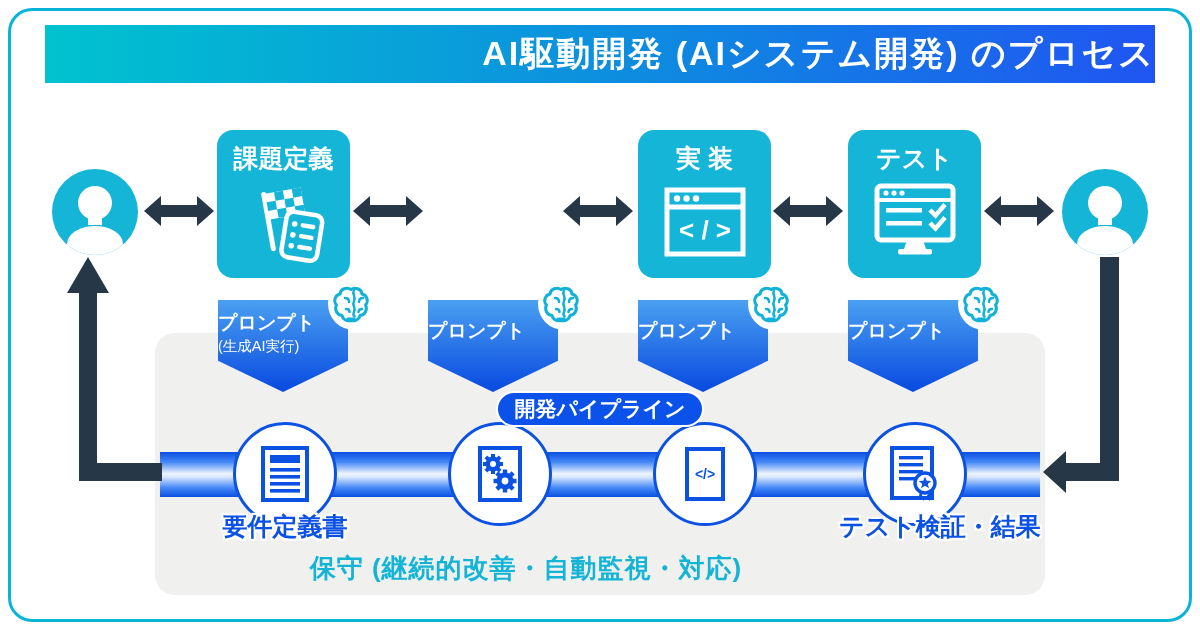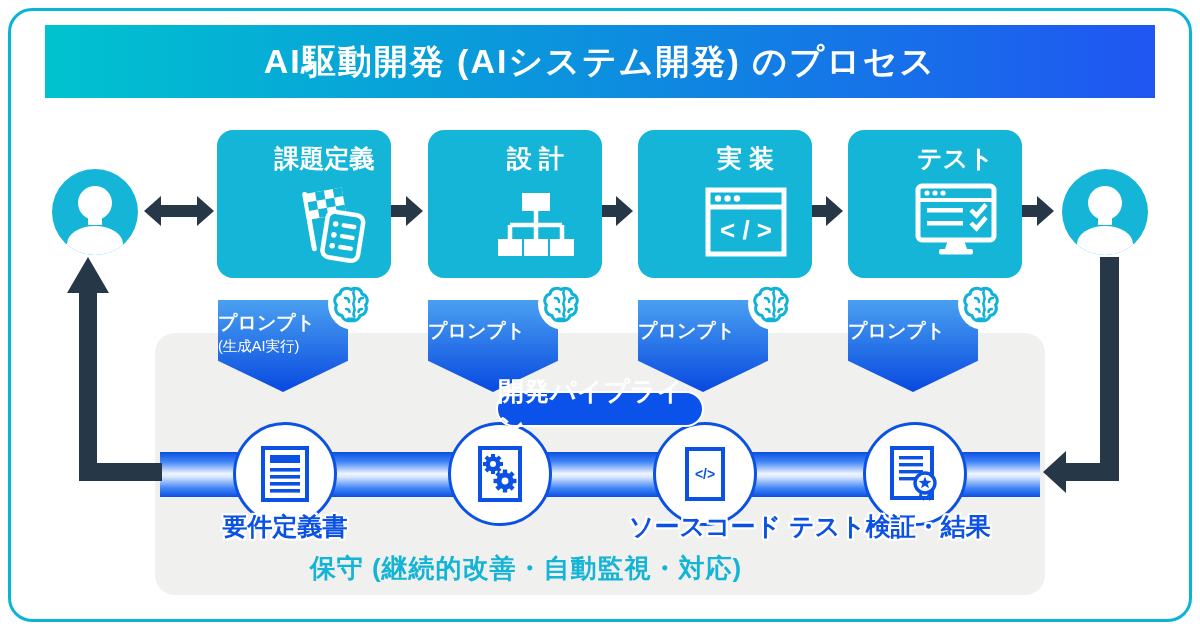--- a/index.html
+++ b/index.html
@@ -5,32 +5,32 @@
   html,body{margin:0;padding:0;background:#ffffff;}
   .canvas{
     position:relative;width:1200px;height:630px;background:#ffffff;overflow:hidden;
     font-family:"Liberation Sans","DejaVu Sans",sans-serif;
   }
   .frame{
     position:absolute;left:8px;top:8px;width:1178px;height:608px;
     border:3px solid #0ab4d8;border-radius:24px;pointer-events:none;
   }
   .title-bar{
-    position:absolute;left:45px;top:25px;width:1110px;height:73px;
+    position:absolute;left:45px;top:25px;width:1110px;height:58px;
     background:linear-gradient(90deg,#00c3cf 0%,#0e8ae0 55%,#2055f2 100%);
-    display:flex;align-items:center;justify-content:center;
+    display:flex;align-items:center;justify-content:flex-end;
   }
   .title-bar .t{color:#fff;font-size:34px;font-weight:bold;letter-spacing:2px;}
   .gray-panel{
     position:absolute;left:155px;top:333px;width:890px;height:262px;
     background:#f0f0ef;border-radius:20px;
   }
   .process-box{
     position:absolute;top:130px;width:133px;height:148px;background:#15b5d8;
-    border-radius:16px;display:flex;flex-direction:column;align-items:center;padding-left:41px;
+    border-radius:16px;display:flex;flex-direction:column;align-items:center;
   }
   .process-box .lbl{color:#fff;font-size:25px;font-weight:bold;margin-top:12px;white-space:pre;}
   .process-box .ic{margin-top:6px;}
   .box1{left:217px}.box2{left:428px}.box3{left:638px}.box4{left:848px}
   .harrow{position:absolute;top:193px;width:72px;height:36px;}
   .ha1{left:143px}.ha2{left:352px}.ha3{left:562px}.ha4{left:772px}.ha5{left:983px}
   .person{position:absolute;top:169px;width:86px;height:86px;}
   .person-left{left:52px}.person-right{left:1062px}
   .prompt-arrow{
     position:absolute;top:300px;width:130px;height:92px;
@@ -41,38 +41,38 @@
   .prompt-arrow .pl{font-size:19px;font-weight:bold;margin-top:18px;}
   .prompt-arrow.two .pl{margin-top:10px;}
   .prompt-arrow .ps{font-size:14.5px;font-weight:normal;margin-top:1px;}
   .pa1{left:218px}.pa2{left:428px}.pa3{left:638px}.pa4{left:848px}
   .brain{position:absolute;top:276px;width:56px;height:56px;}
   .br1{left:326px}.br2{left:536px}.br3{left:746px}.br4{left:956px}
   .pipeline-label{
     position:absolute;left:496px;top:391px;width:208px;height:36px;
     background:#0b52ea;border:2px solid #fff;border-radius:20px;box-sizing:border-box;
     display:flex;align-items:center;justify-content:center;
-    color:#fff;font-size:26px;font-weight:bold;z-index:4;
+    color:#fff;font-size:21px;font-weight:bold;z-index:4;
   }
   .pipeline-bar{
     position:absolute;left:160px;top:452px;width:880px;height:45px;z-index:1;
     background:linear-gradient(180deg,#0b4fe0 0%,#4286f7 22%,#eef4fe 48%,#dce9fd 55%,#4286f7 80%,#0b4fe0 100%);
   }
   .pnode{
     position:absolute;top:422px;width:104px;height:104px;border-radius:50%;
     background:#fff;border:3px solid #0b52e4;box-sizing:border-box;z-index:2;
     display:flex;align-items:center;justify-content:center;
   }
   .pn1{left:233px}.pn2{left:448px}.pn3{left:653px}.pn4{left:863px}
   .node-label{
     position:absolute;top:510px;z-index:3;text-align:center;
     color:#0b52e4;font-size:25px;font-weight:bold;
     text-shadow:-2px -2px 0 #fff,2px -2px 0 #fff,-2px 2px 0 #fff,2px 2px 0 #fff,0 -2px 0 #fff,0 2px 0 #fff,-2px 0 0 #fff,2px 0 0 #fff;
   }
-  .nl1{left:175px;width:220px}.nl2{left:390px;width:220px}.nl3{left:595px;width:220px}.nl4{left:770px;width:240px}
+  .nl1{left:175px;width:220px}.nl2{left:390px;width:220px}.nl3{left:595px;width:220px}.nl4{left:820px;width:240px}
   .maintenance{
     position:absolute;left:155px;top:551px;width:742px;text-align:center;
     color:#14b4d6;font-size:26px;font-weight:bold;letter-spacing:1px;z-index:3;
   }
   .return-arrow{position:absolute;z-index:5;}
   .ra-left{left:60px;top:250px;width:105px;height:235px;}
   .ra-right{left:1035px;top:250px;width:90px;height:245px;}
   .defs-holder{position:absolute;width:0;height:0;overflow:hidden;}
 </style>
 </head>
@@ -156,30 +156,20 @@
         <circle cx="51" cy="44" r="2.8" fill="#fff"></circle>
           <rect x="57" y="41.8" width="15" height="4.4" rx="2.2" fill="#fff"></rect>
         <circle cx="51" cy="55" r="2.8" fill="#fff"></circle>
           <rect x="57" y="52.8" width="15" height="4.4" rx="2.2" fill="#fff"></rect>
         <circle cx="51" cy="66" r="2.8" fill="#fff"></circle>
           <rect x="57" y="63.8" width="15" height="4.4" rx="2.2" fill="#fff"></rect>
       </g>
     </svg>
   </div>
 
-  <div class="process-box box2">
-    <span class="lbl">設 計</span>
-    <svg class="ic" width="84" height="76" viewBox="0 0 84 76" style="margin-top:14px">
-      <rect x="28" y="4" width="28" height="18" fill="#fff"></rect>
-      <path d="M42 22 V36 M16 36 H68 M16 36 V50 M42 36 V50 M68 36 V50" stroke="#fff" stroke-width="4.5" fill="none"></path>
-      <rect x="4" y="50" width="24" height="17" fill="#fff"></rect>
-      <rect x="30" y="50" width="24" height="17" fill="#fff"></rect>
-      <rect x="56" y="50" width="24" height="17" fill="#fff"></rect>
-    </svg>
-  </div>
 
   <div class="process-box box4">
     <span class="lbl">テスト</span>
     <svg class="ic" width="88" height="78" viewBox="0 0 88 78" style="margin-top:8px">
       <rect x="6" y="3" width="76" height="54" rx="4" fill="none" stroke="#fff" stroke-width="5"></rect>
       <line x1="6" y1="17" x2="82" y2="17" stroke="#fff" stroke-width="4"></line>
       <circle cx="15" cy="10" r="2.6" fill="#fff"></circle>
         <circle cx="23" cy="10" r="2.6" fill="#fff"></circle>
         <circle cx="31" cy="10" r="2.6" fill="#fff"></circle>
       <rect x="15" y="25" width="36" height="4.5" fill="#fff"></rect>
@@ -277,21 +267,20 @@
       <rect x="10" y="18" width="24" height="3.4" fill="#0b52e4"></rect>
       <rect x="10" y="25" width="24" height="3.4" fill="#0b52e4"></rect>
       <rect x="10" y="32" width="16" height="3.4" fill="#0b52e4"></rect>
       <path d="M31 44 l4 12 l-5 -4 M43 44 l-2 12 l-4 -4" fill="#0b52e4"></path>
       <circle cx="36" cy="38" r="10" fill="#fff" stroke="#0b52e4" stroke-width="3.4"></circle>
       <polygon fill="#0b52e4" points="36,31.5 37.7,35.8 42.3,36 38.7,38.9 40,43.3 36,40.7 32,43.3 33.3,38.9 29.7,36 34.3,35.8"></polygon>
     </svg>
   </div>
 
   <div class="node-label nl1">要件定義書</div>
-  <div class="node-label nl3">ソースコード</div>
   <div class="node-label nl4">テスト検証・結果</div>
 
   <div class="maintenance">保守 (継続的改善・自動監視・対応)</div>
 
   <svg class="return-arrow ra-left" viewBox="0 0 105 235">
     <polygon fill="#263848" points="28,7 49,43 37,43 37,213 102,213 102,231 19,231 19,43 7,43"></polygon>
   </svg>
   <svg class="return-arrow ra-right" viewBox="0 0 90 245">
     <polygon fill="#263848" points="65,7 84,7 84,231 31,231 31,243 8,222 31,201 31,213 65,213"></polygon>
   </svg>

